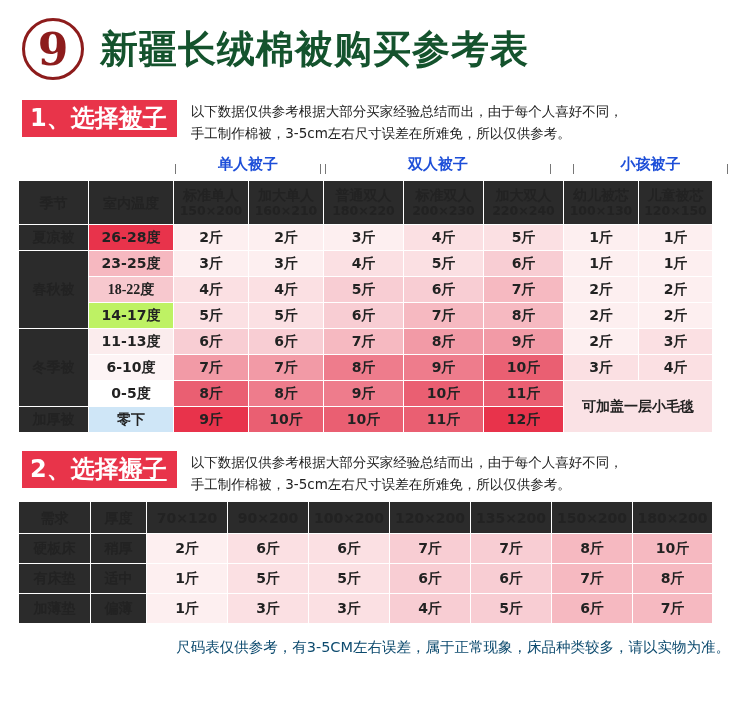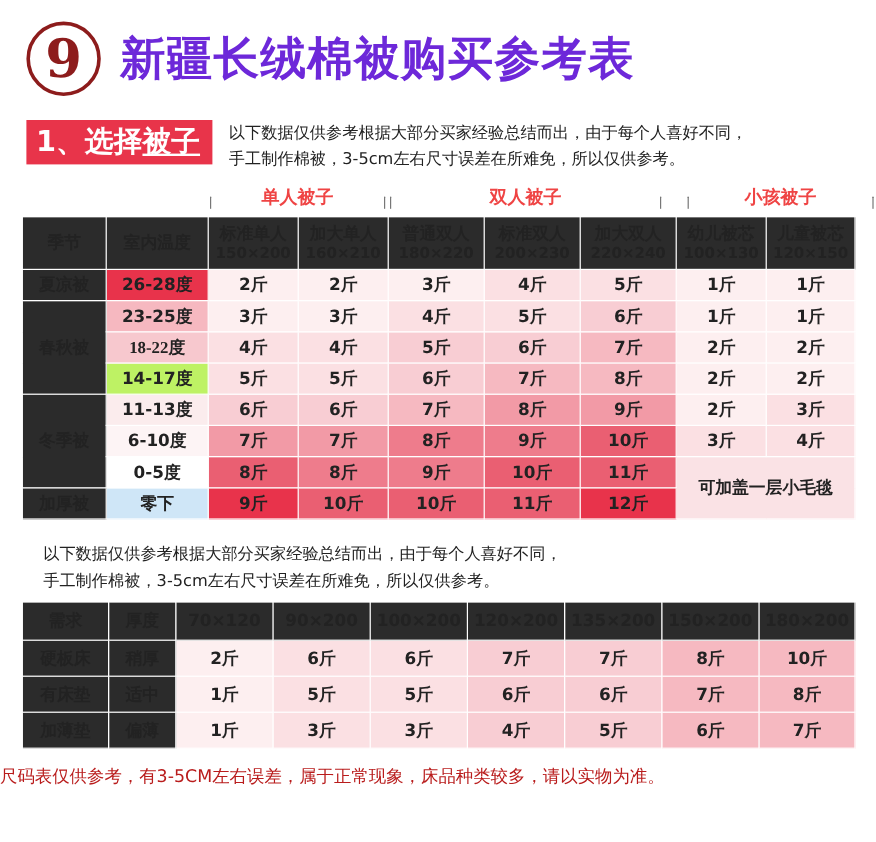--- a/index.html
+++ b/index.html
@@ -30,21 +30,21 @@
     display: flex;
     align-items: center;
     justify-content: center;
     font-family: "DejaVu Serif", "Liberation Serif", serif;
     flex: none;
   }
   .title-text {
     margin-left: 16px;
     font-size: 38px;
     font-weight: bold;
-    color: #6d28d9;
+    color: #14532d;
     letter-spacing: 1px;
     line-height: 1;
     white-space: nowrap;
   }
 
   
   .section-head {
     display: flex;
     align-items: flex-start;
     margin: 14px 0 6px 22px;
@@ -80,21 +80,21 @@
     height: 26px;
     width: 698px;
     margin: 0 auto;
   }
   .grp {
     position: absolute;
     top: 0;
     height: 24px;
     font-size: 15px;
     font-weight: bold;
-    color: #ef4444;
+    color: #1d4ed8;
     display: flex;
     align-items: center;
     justify-content: center;
     text-align: center;
   }
   .grp .lbl {
     background: #fff;
     padding: 0 8px;
     position: relative;
     z-index: 2;
@@ -156,23 +156,23 @@
   .c1 { background:#fbe0e3; }
   .c2 { background:#f8cdd3; }
   .c3 { background:#f6b9c1; }
   .c4 { background:#f29aa6; }
   .c5 { background:#ee7c8c; }
   .c6 { background:#ea5f72; color:#ffffff; }
   .c7 { background:#e8334b; color:#ffffff; }
   .merge-note { background:#fae2e5; font-size:14px; font-weight:bold; color:#222; }
 
   .footer-note {
-    text-align: left;
+    text-align: right;
     font-size: 14.5px;
-    color: #b91c1c;
+    color: #0c4a6e;
     margin-top: 14px;
   }
 </style>
 </head>
 <body>
 
 <div class="title-row">
   <div class="num-circle">9</div>
   <div class="title-text">新疆长绒棉被购买参考表</div>
 </div>
@@ -311,20 +311,21 @@
           <td class="c6">10斤</td>
           <td class="c6">10斤</td>
           <td class="c6">11斤</td>
           <td class="c7">12斤</td>
         </tr>
       </tbody>
   </table>
 </div>
 
 <div class="section-head" style="margin-top:18px">
+  <div class="sec-badge"><span>2、选择</span><span class="u">褥子</span></div>
   <div class="sec-note">
     <div>以下数据仅供参考根据大部分买家经验总结而出，由于每个人喜好不同，</div>
     <div>手工制作棉被，3-5cm左右尺寸误差在所难免，所以仅供参考。</div>
   </div>
 </div>
 
 <div class="tbl-wrap">
   <table class="grid" id="table2">
     <colgroup>
       <col style="width:72px">

